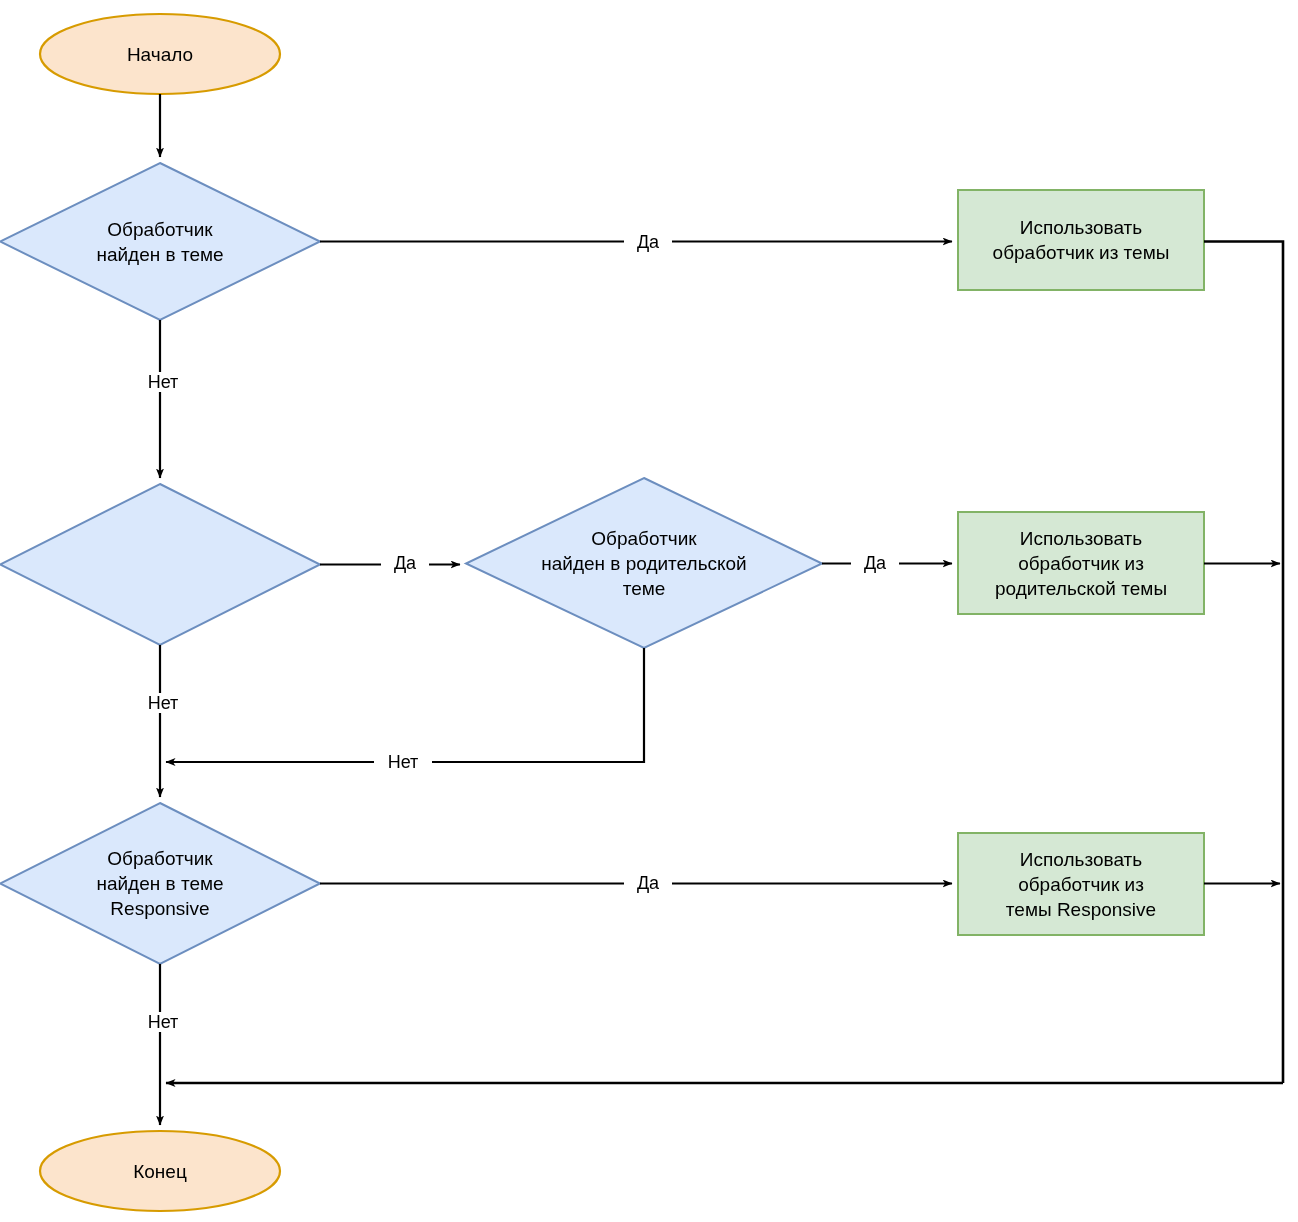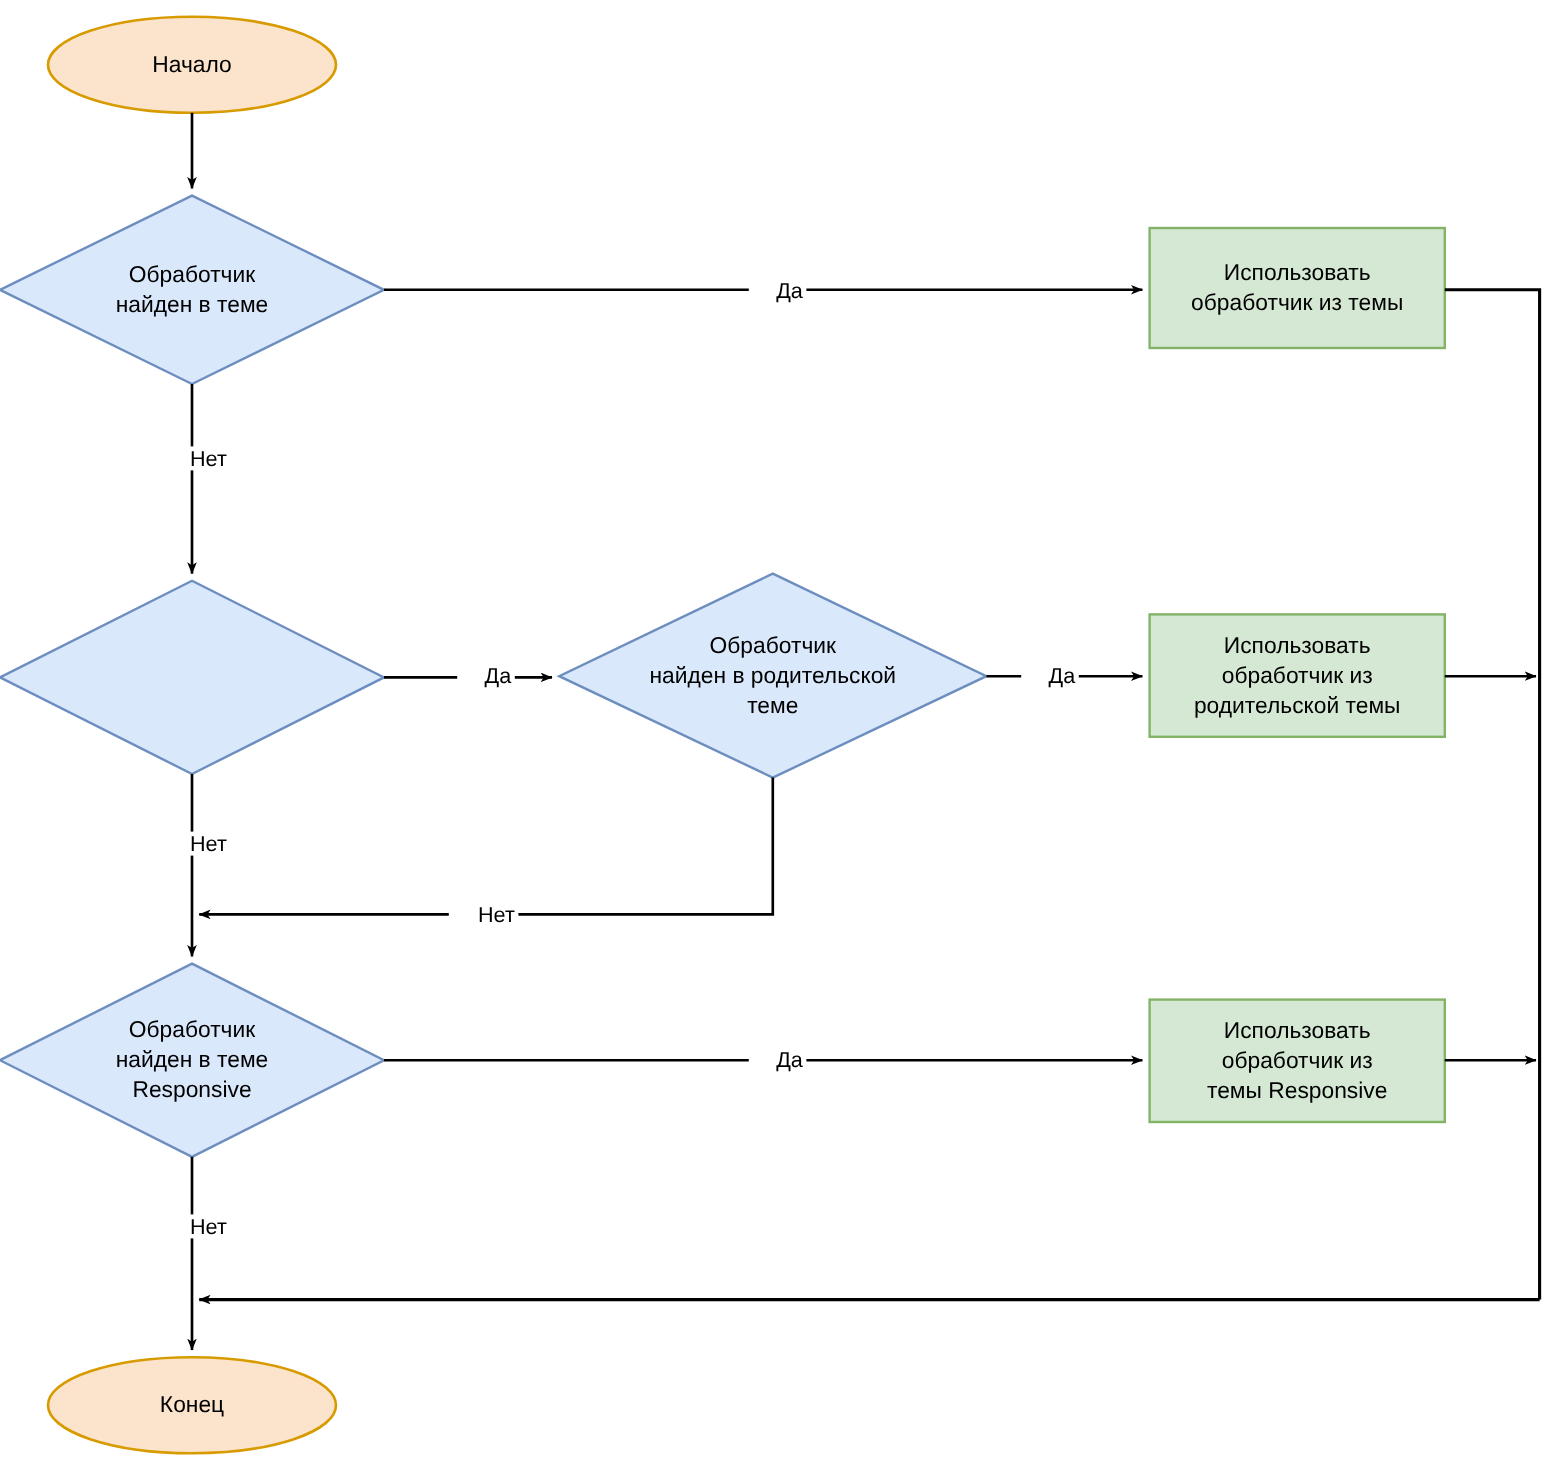--- a/index.html
+++ b/index.html
@@ -36,21 +36,21 @@
     justify-content: center;
   }
   .edge-label {
     position: absolute;
     color: #000000;
     font-size: 18px;
     line-height: 20px;
     background: #ffffff;
     padding: 0 3px;
     font-family: "Liberation Sans", sans-serif;
-    text-align: right;
+    text-align: center;
     white-space: nowrap;
   }
 </style>
 </head>
 <body>
 
 <div id="canvas">
 
   <svg id="flow-svg" width="1298" height="1222">
     <defs>

